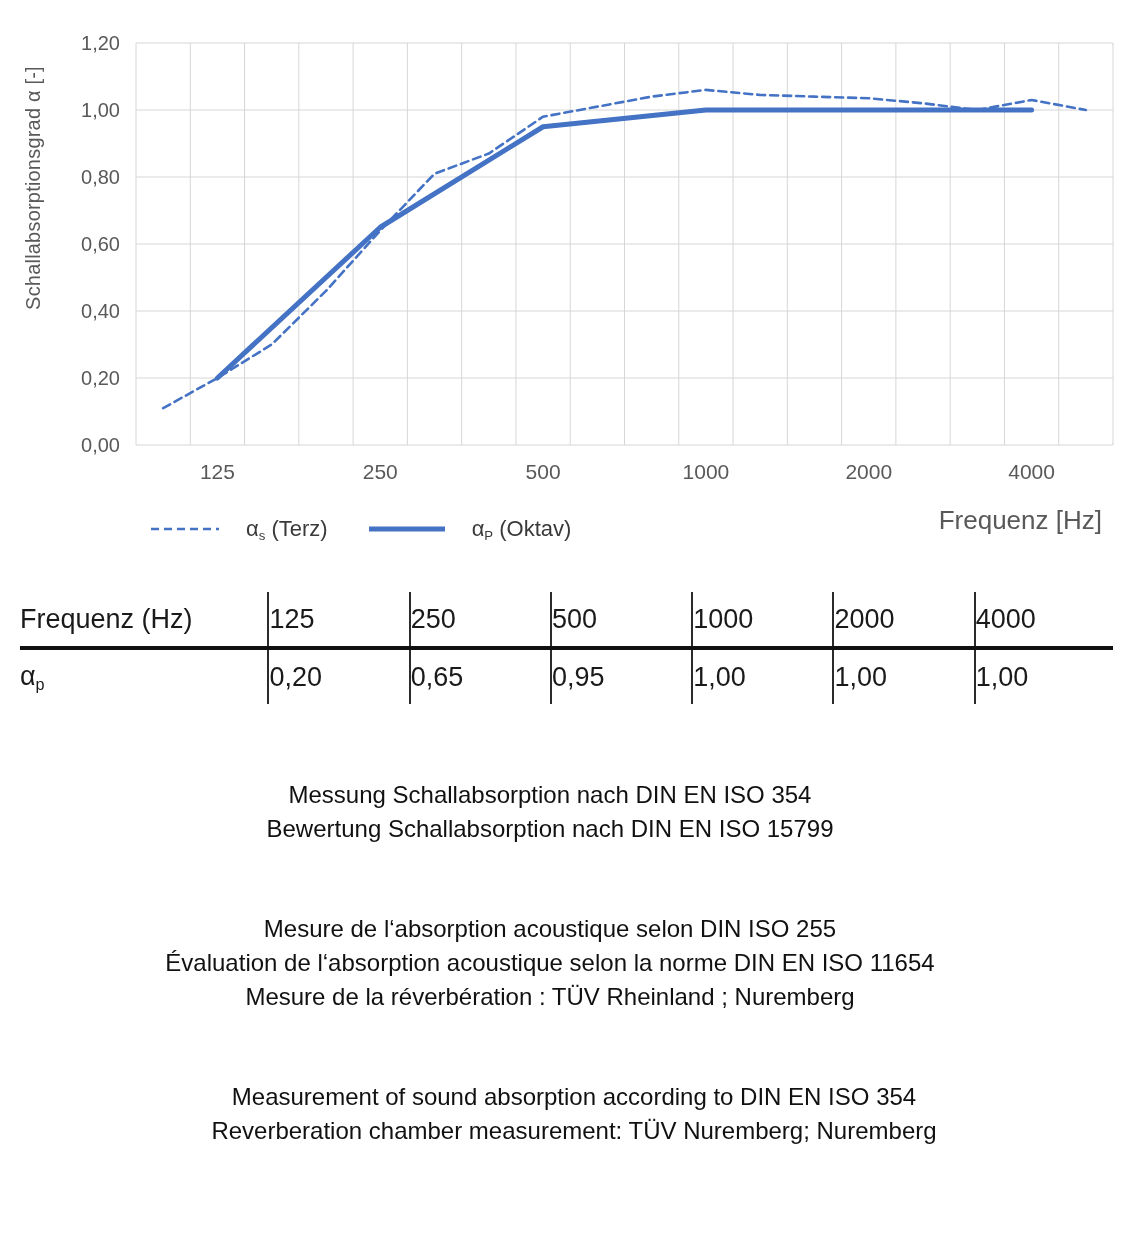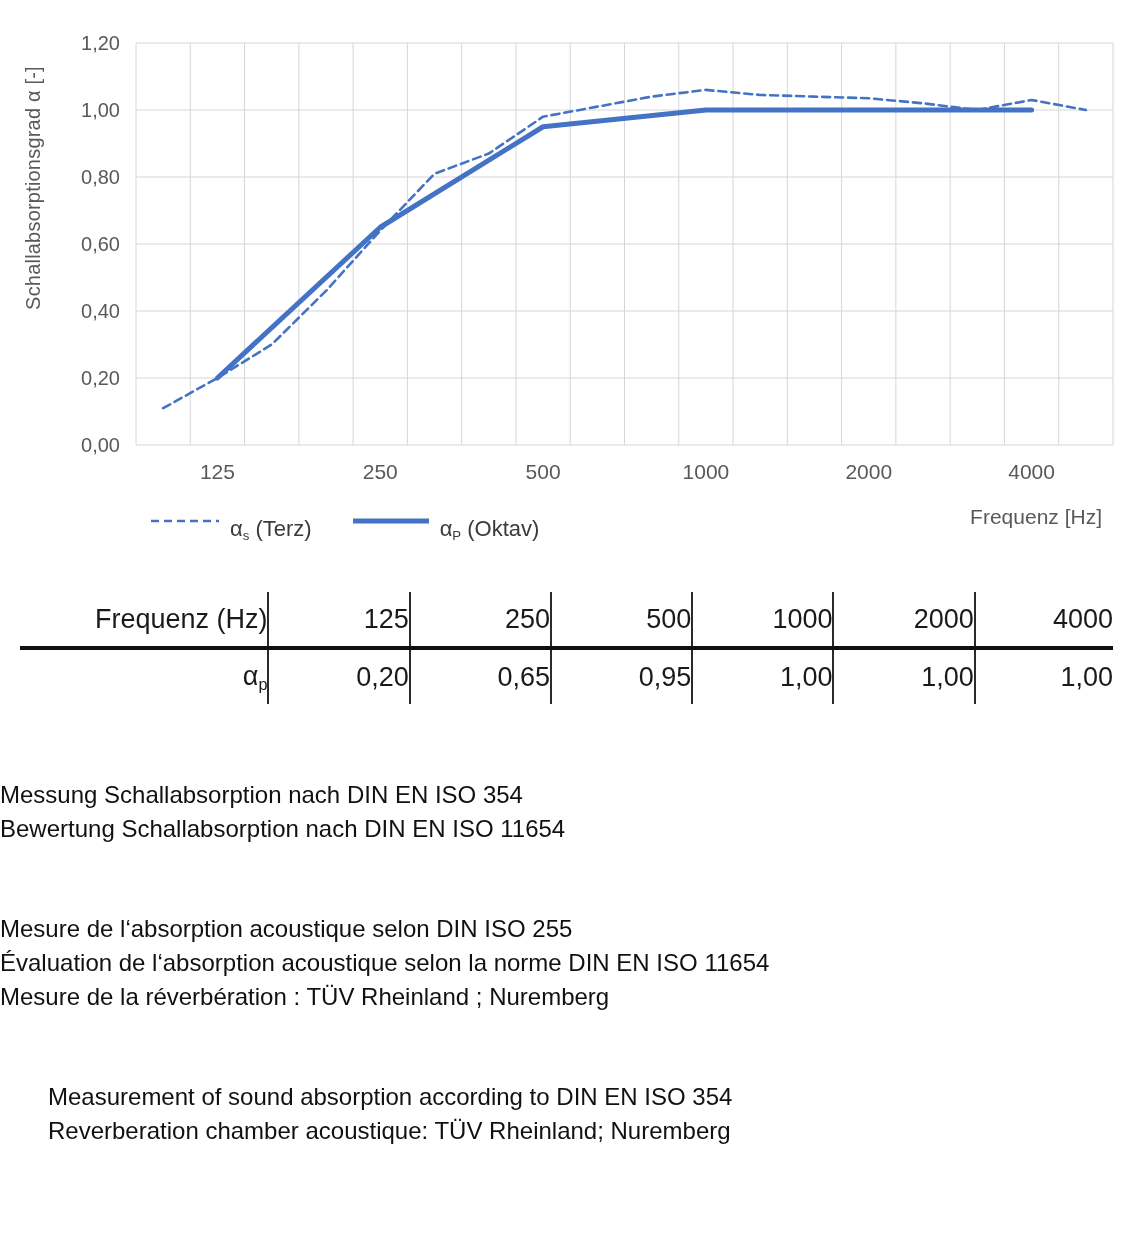--- a/index.html
+++ b/index.html
@@ -12,46 +12,46 @@
   .chart-wrap{position:relative;width:1135px;height:556px;}
   #chart-svg{position:absolute;left:0;top:0;}
   #chart-svg text{font-family:"Liberation Sans", sans-serif;}
   .y-title{
     position:absolute;left:33px;top:188px;
     transform:translate(-50%,-50%) rotate(-90deg);
     white-space:nowrap;font-size:20px;color:#595959;letter-spacing:.2px;
   }
   .x-title{
     position:absolute;right:33px;top:505px;
-    font-size:21px;color:#595959;
+    font-size:26px;color:#595959;
   }
   .legend{
     position:absolute;left:150px;top:516px;
     display:flex;align-items:center;gap:40px;
     font-size:22px;color:#3a3a3a;
   }
-  .legend-item{display:flex;gap:10px;}
+  .legend-item{display:flex;align-items:center;gap:26px;}
   .sub{font-size:0.60em;vertical-align:-0.28em;}
   
   .alpha-table{
     margin:36px 22px 0 20px;
     width:1093px;border-collapse:collapse;table-layout:fixed;
     font-size:27px;
   }
   .alpha-table td{
-    text-align:right;vertical-align:middle;height:54px;padding:0;
+    text-align:left;vertical-align:middle;height:54px;padding:0;
   }
   .alpha-table col.c0{width:248px;}
   .alpha-table col.cn{width:141px;}
   .alpha-table col.cl{width:138px;}
   .alpha-table td + td{border-left:2px solid #2b2b2b;}
   .alpha-table tr.head td{border-bottom:4px solid #111;}
   
   .note{
-    text-align:left;margin-right:35px;
+    text-align:center;margin-right:35px;
     font-size:24px;line-height:34px;color:#111;
   }
   .note-german{margin-top:74px;}
   .note-french{margin-top:66px;}
   .note-english{margin-top:66px;padding-left:48px;}
   .bottom-pad{height:22px;}
 </style>
 </head>
 <body>
 
@@ -144,27 +144,27 @@
     <td>0,95</td>
     <td>1,00</td>
     <td>1,00</td>
     <td>1,00</td>
   </tr>
 </tbody>
   </table>
 
 <div class="note note-german">
   <div>Messung Schallabsorption nach DIN EN ISO 354</div>
-  <div>Bewertung Schallabsorption nach DIN EN ISO 11654</div>
+  <div>Bewertung Schallabsorption nach DIN EN ISO 15799</div>
 </div>
 
 <div class="note note-french">
   <div>Mesure de l‘absorption acoustique selon DIN ISO 255</div>
   <div>Évaluation de l‘absorption acoustique selon la norme DIN EN ISO 11654</div>
   <div>Mesure de la réverbération : TÜV Rheinland ; Nuremberg</div>
 </div>
 
 <div class="note note-english">
   <div>Measurement of sound absorption according to DIN EN ISO 354</div>
-  <div>Reverberation chamber acoustique: TÜV Rheinland; Nuremberg</div>
+  <div>Reverberation chamber measurement: TÜV Nuremberg; Nuremberg</div>
 </div>
 
 <div class="bottom-pad"></div>
 
 </body></html>

